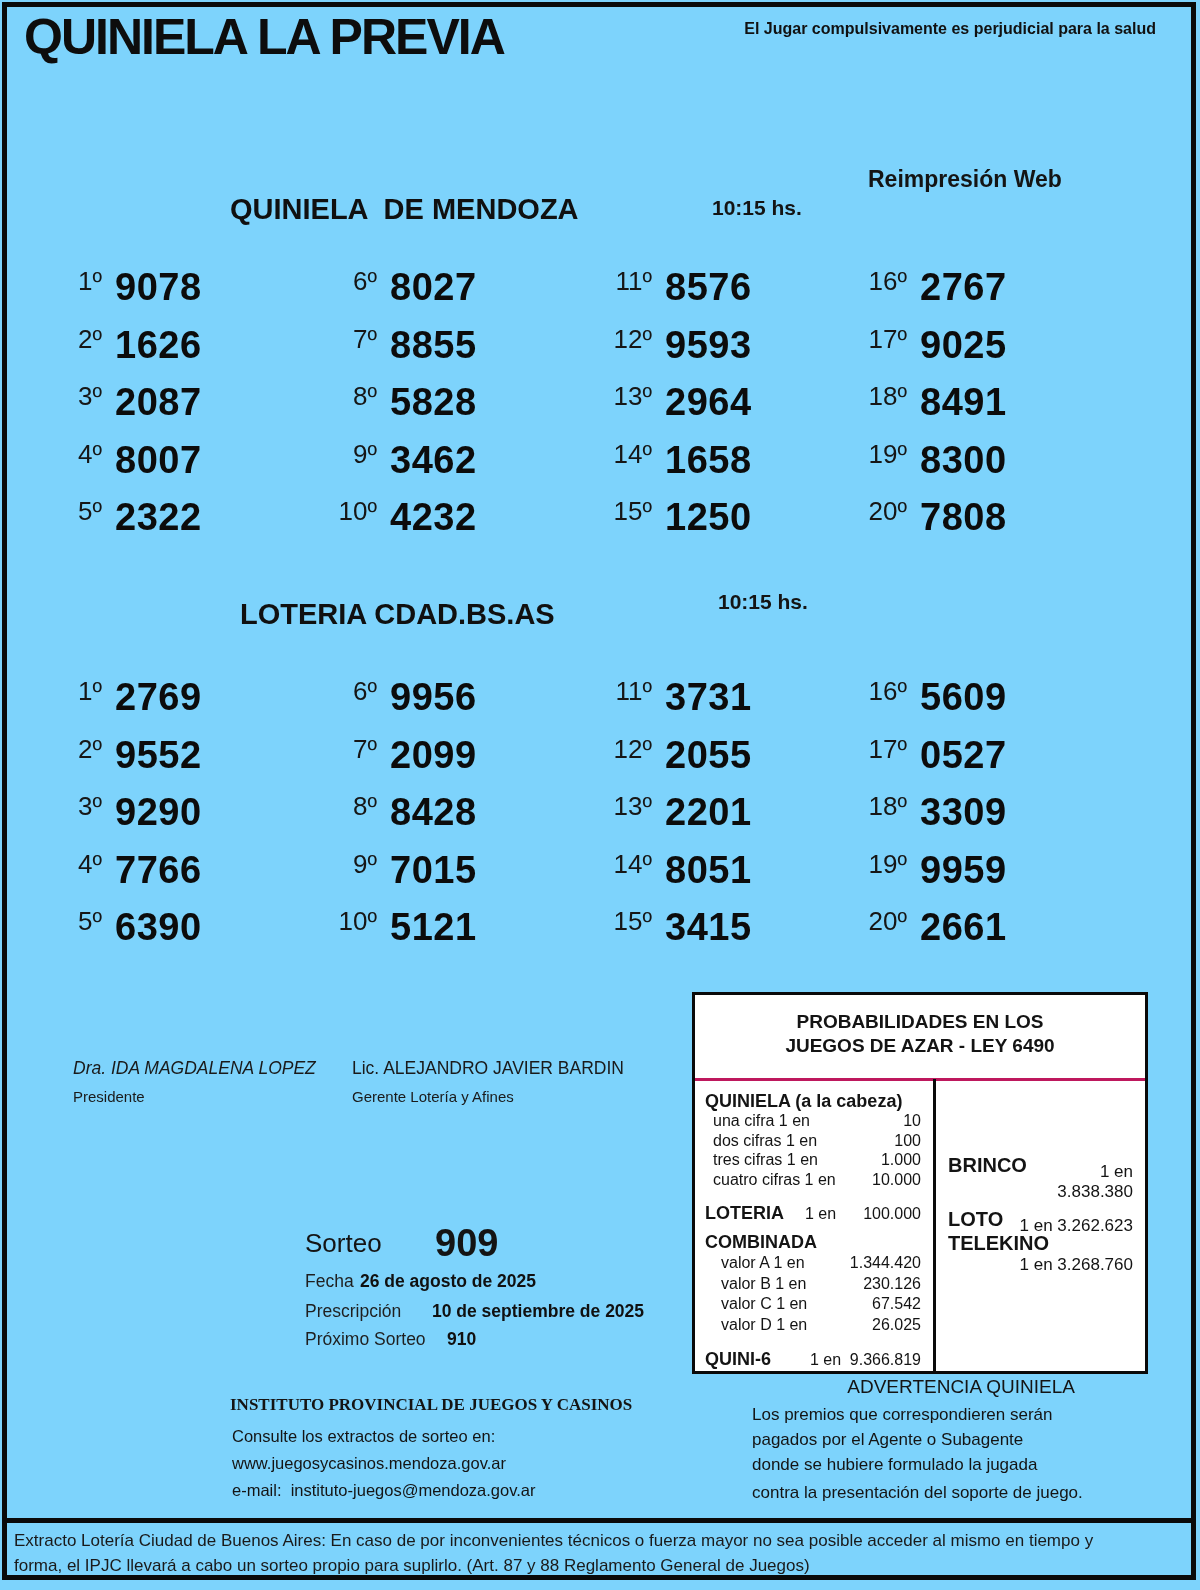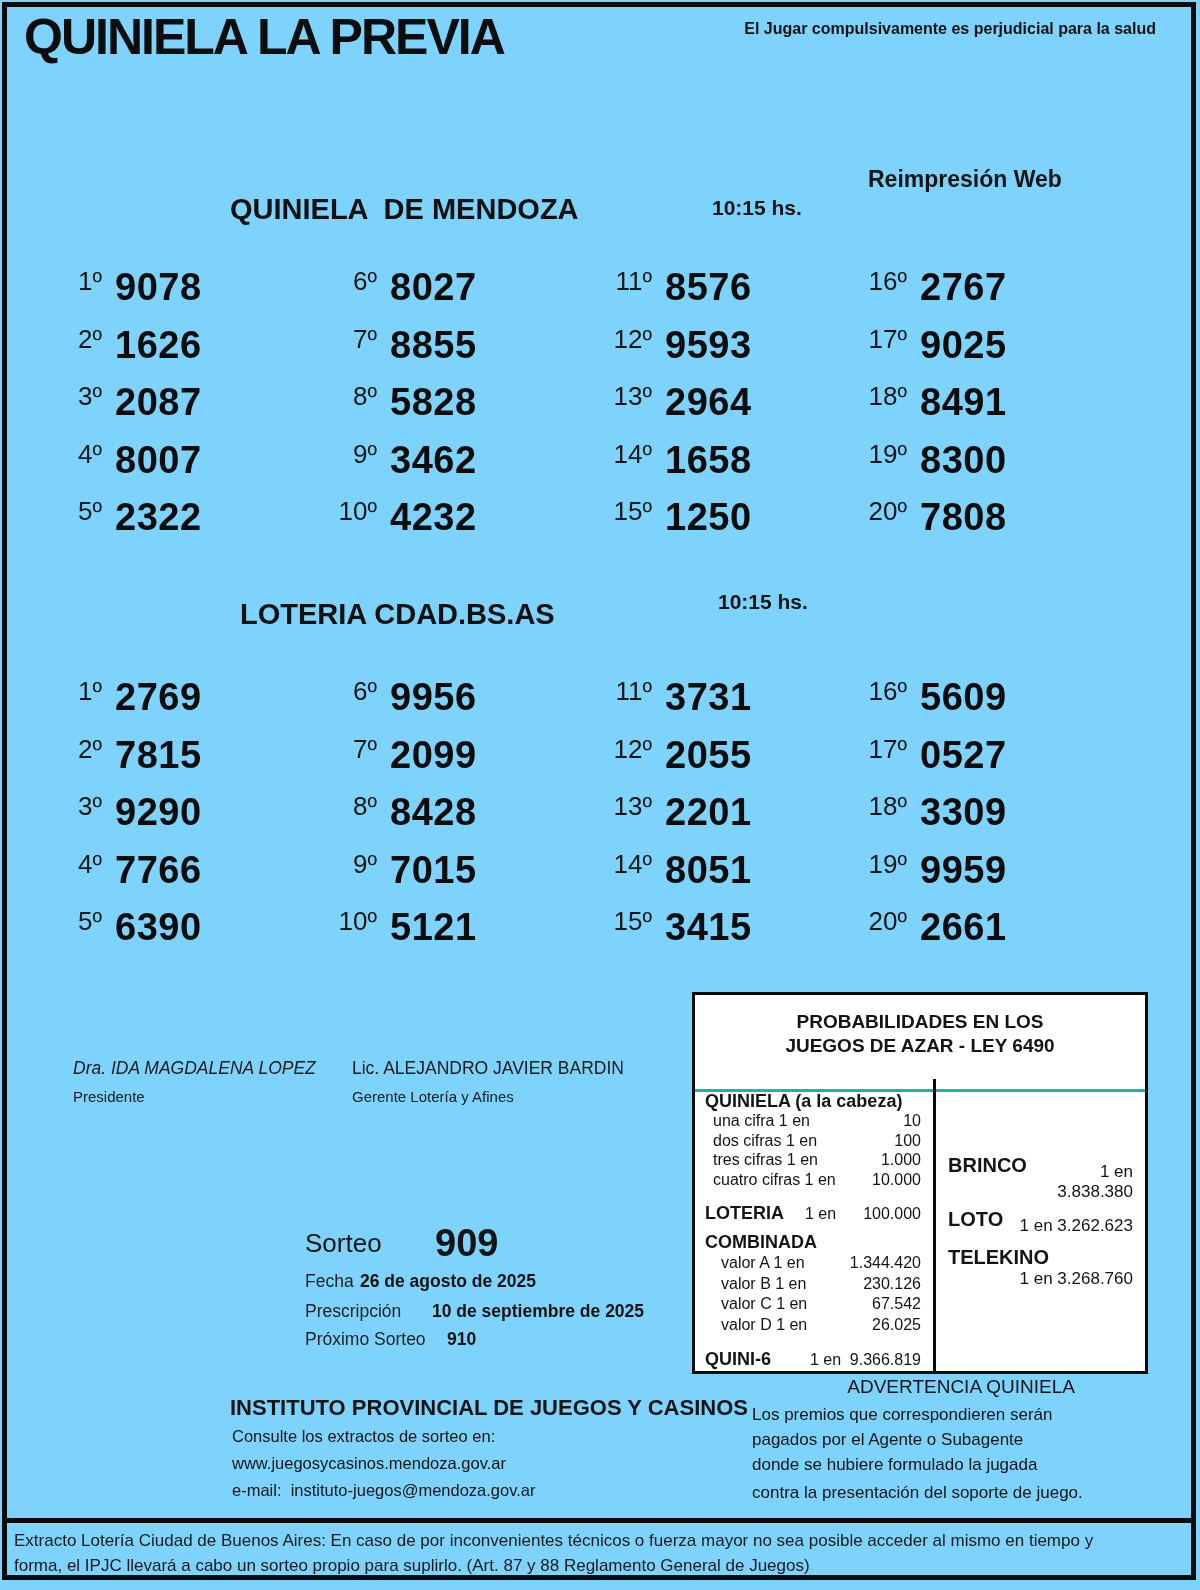--- a/index.html
+++ b/index.html
@@ -52,21 +52,21 @@
   .sig1-role { left:73px;  top:1088px; }
   .sig2-name { left:352px; top:1058px; }
   .sig2-role { left:352px; top:1088px; }
 
   
   .prob-box {
     left:692px; top:992px; width:456px; height:382px;
     border:3px solid #0a0a0a; background:#fff;
   }
   .prob-head {
-    height:97px; border-bottom:3px solid #14b8a6; text-align:center;
+    height:86px; border-bottom:3px solid #be185d; text-align:center;
     padding-top:15px; font-size:19px; font-weight:700; line-height:24px;
   }
   .prob-cols { position:absolute; left:0; right:0; top:84px; bottom:0; }
   .prob-divider { position:absolute; left:238px; top:0; bottom:0; width:3px; background:#0a0a0a; }
   .prob-left  { position:absolute; left:0; top:0; width:238px; padding:12px 12px 0 10px; }
   .prob-right { position:absolute; left:241px; right:0; top:0; padding:0 12px 0 12px; }
 
   .pq-header { font-size:18px; font-weight:700; line-height:20px; }
   .prow { display:flex; font-size:16px; line-height:19.5px; }
   .prow .plabel { padding-left:8px; }
@@ -81,32 +81,32 @@
   .pquini .pval { margin-left:auto; }
 
   .pr-entry-flex { display:flex; align-items:flex-start; }
   .pr-label { font-size:20px; font-weight:700; line-height:24px; }
   .pr-val { font-size:17px; line-height:20px; }
   .pr-entry-flex .pr-val { margin-left:auto; transform:translateY(9px);text-align:right; }
   .pr-stack .pr-val { display:block; text-align:right; }
   .pr-inline { display:flex; align-items:baseline; }
   .pr-inline .pr-val { margin-left:auto; }
   .pr-m1 { margin-top:74px; } .pr-m2 { margin-top:14px; }
-  .pr-m3 { margin-top:14px; }  .pr-m4 { margin-top:16px; }
+  .pr-m3 { margin-top:0; }  .pr-m4 { margin-top:16px; }
 
   .sorteo-label { left:305px; top:1228px; font-size:26px; }
   .sorteo-number { left:435px; top:1222px; font-size:38px; font-weight:700; }
   .sorteo-row { left:305px; font-size:17.5px; line-height:20px; display:flex; }
   .sorteo-row .lab { color:#1f1f1f; }
   .sorteo-row .val { font-weight:700; color:#101010; }
   .row-fecha { top:1271px; } .row-fecha .lab { width:55px; }
   .row-presc { top:1301px; } .row-presc .lab { width:127px; }
   .row-prox  { top:1329px; } .row-prox  .lab { width:142px; }
 
-  .inst-title { left:230px; top:1395px; font-size:22px; font-weight:700; }
+  .inst-title { left:230px; top:1395px; font-size:17px; font-weight:700;font-family:Liberation Serif, serif; }
   .inst-line { left:232px; font-size:16.5px; line-height:20px; }
   .inst-l1 { top:1426px; } .inst-l2 { top:1453px; } .inst-l3 { top:1480px; }
 
   .adv-title { left:745px; top:1376px; width:330px; text-align:right; font-size:19px; font-weight:400; }
   .adv-lines { left:752px; top:1402px; width:340px; font-size:17px; }
   .adv-lines p { line-height:25px; }
   .adv-lines p:last-child { margin-top:3px; }
 
   .footer-rule { position:absolute; left:7px; right:9px; top:1518px; height:5px; background:#0a0a0a; }
   .footer-line { left:14px; font-size:17px; line-height:20px; color:#1a1a1a; }
@@ -209,21 +209,21 @@
 
   <div class="abs section-title bsas-title">LOTERIA CDAD.BS.AS</div>
   <div class="abs draw-time time-2">10:15 hs.</div>
   <div class="abs results-grid grid-bsas" id="grid-1">
       <div class="res-cell">
         <span class="pos">1º</span>
         <span class="num">2769</span>
       </div>
       <div class="res-cell">
         <span class="pos">2º</span>
-        <span class="num">7815</span>
+        <span class="num">9552</span>
       </div>
       <div class="res-cell">
         <span class="pos">3º</span>
         <span class="num">9290</span>
       </div>
       <div class="res-cell">
         <span class="pos">4º</span>
         <span class="num">7766</span>
       </div>
       <div class="res-cell">

